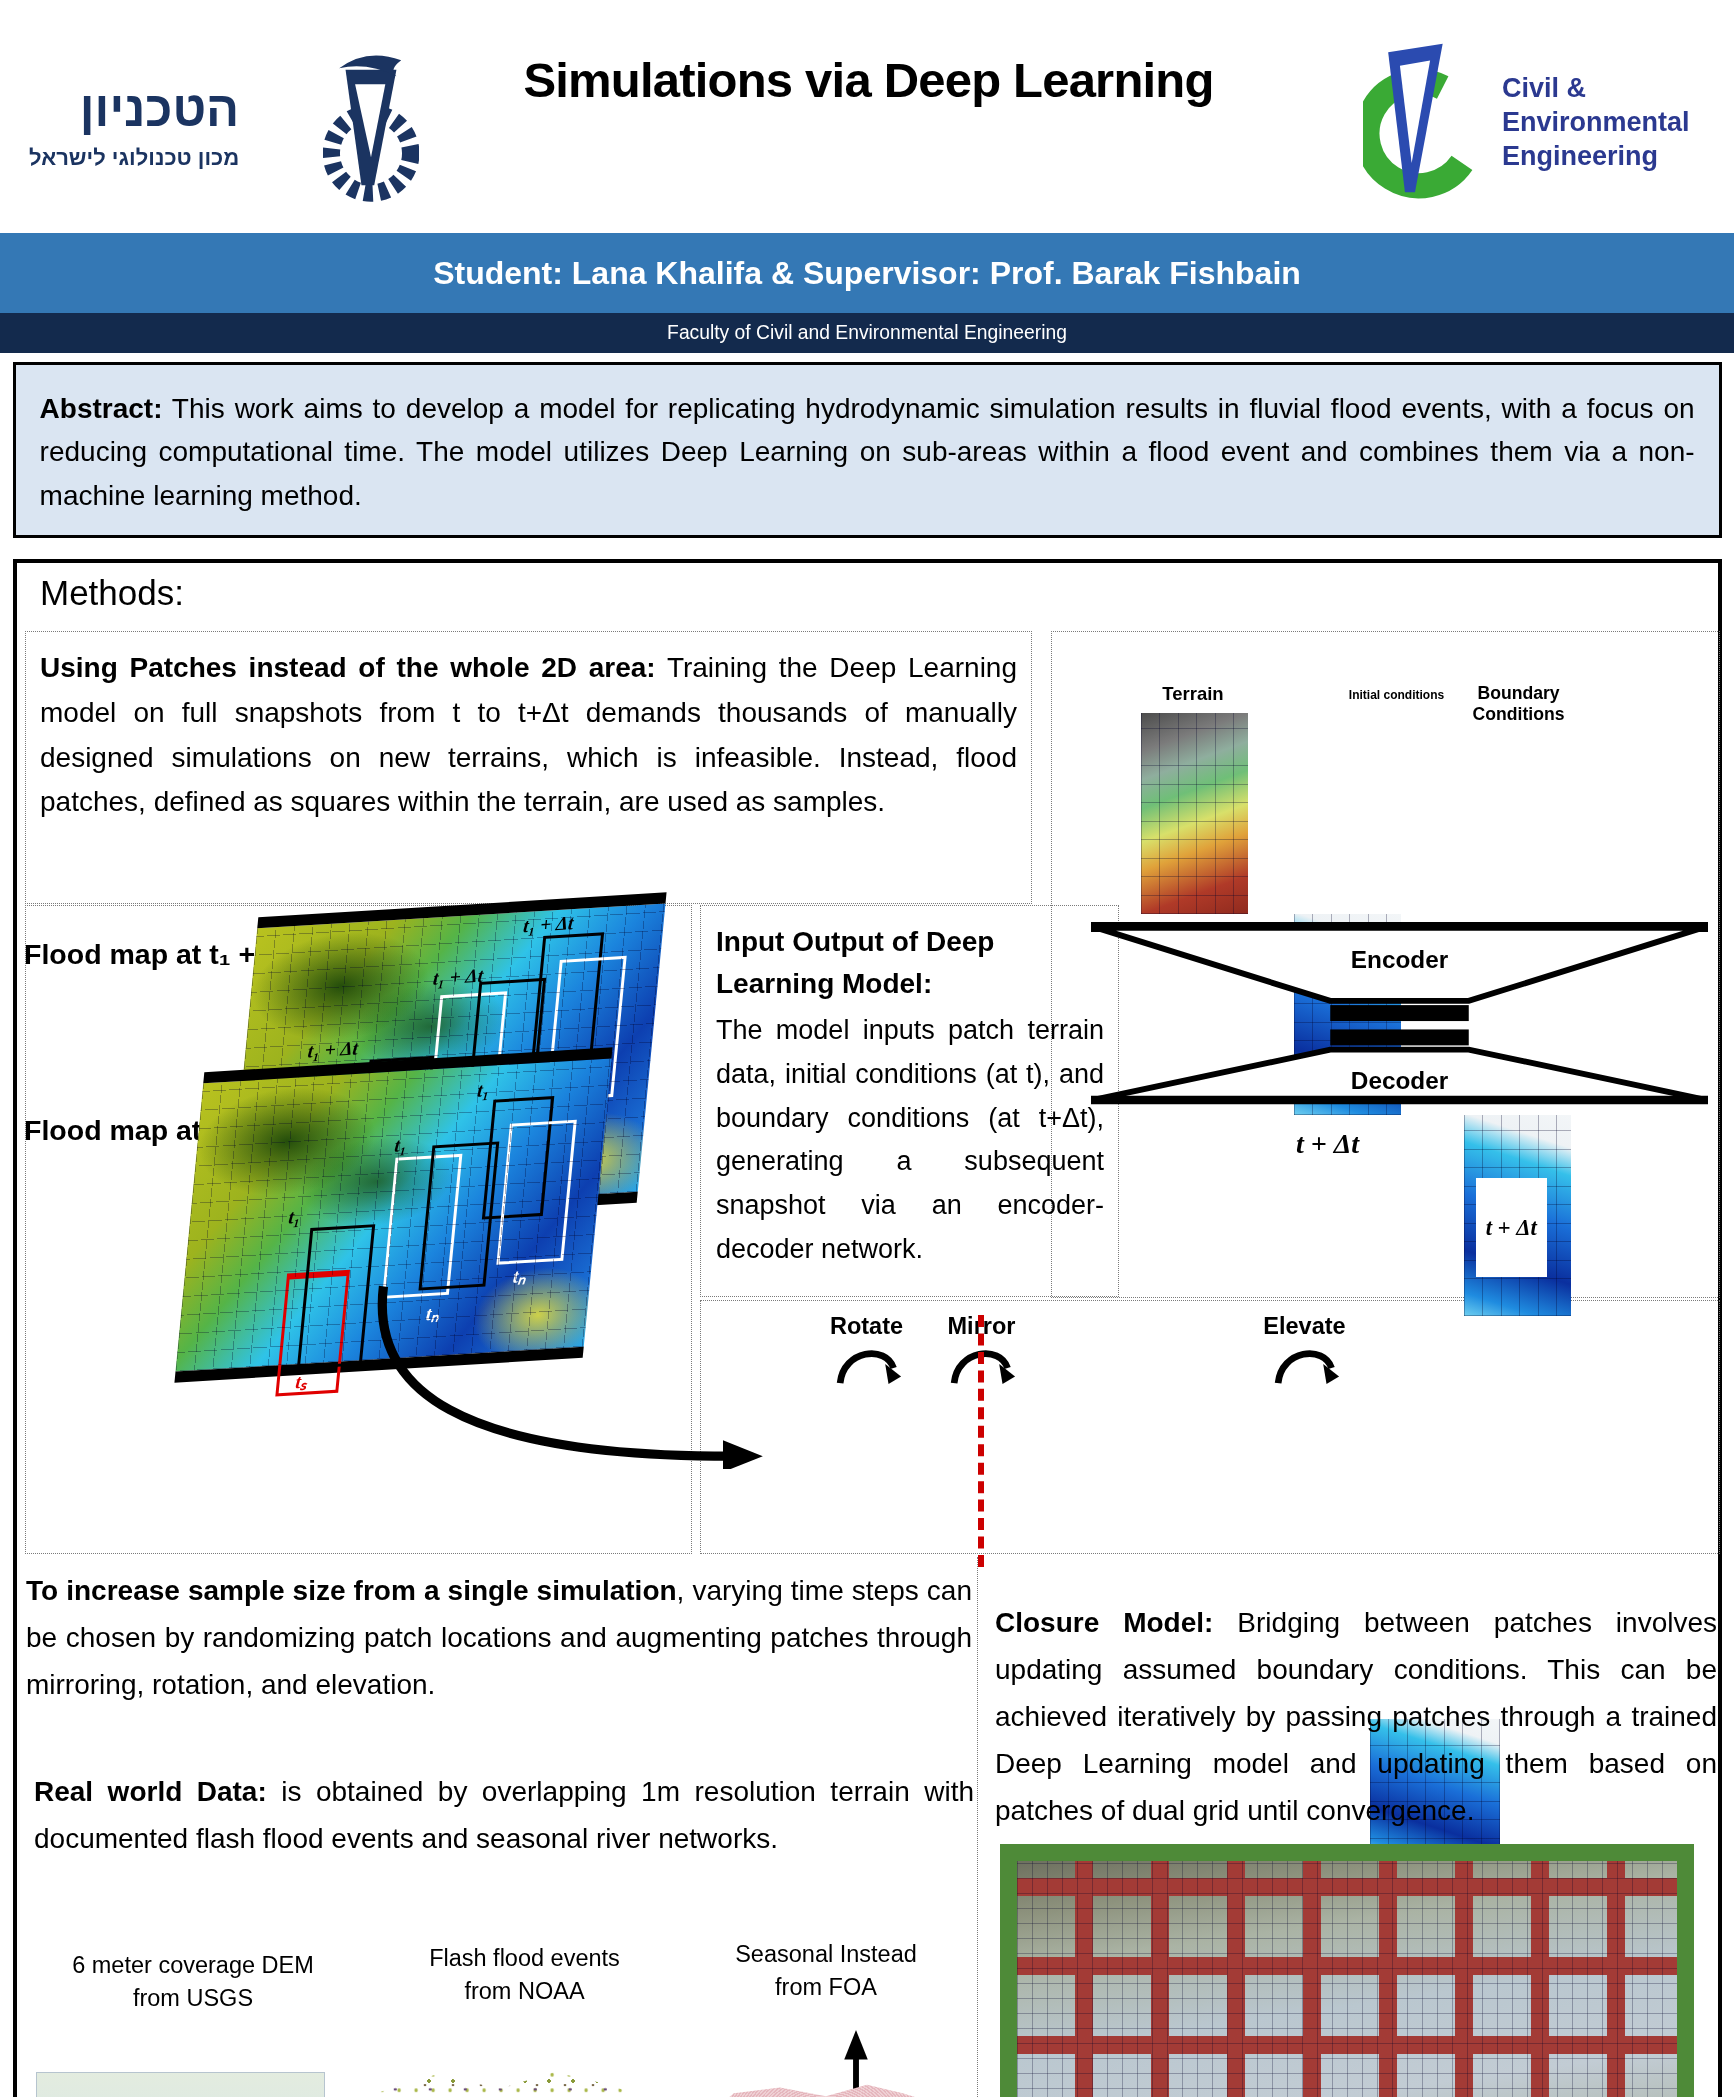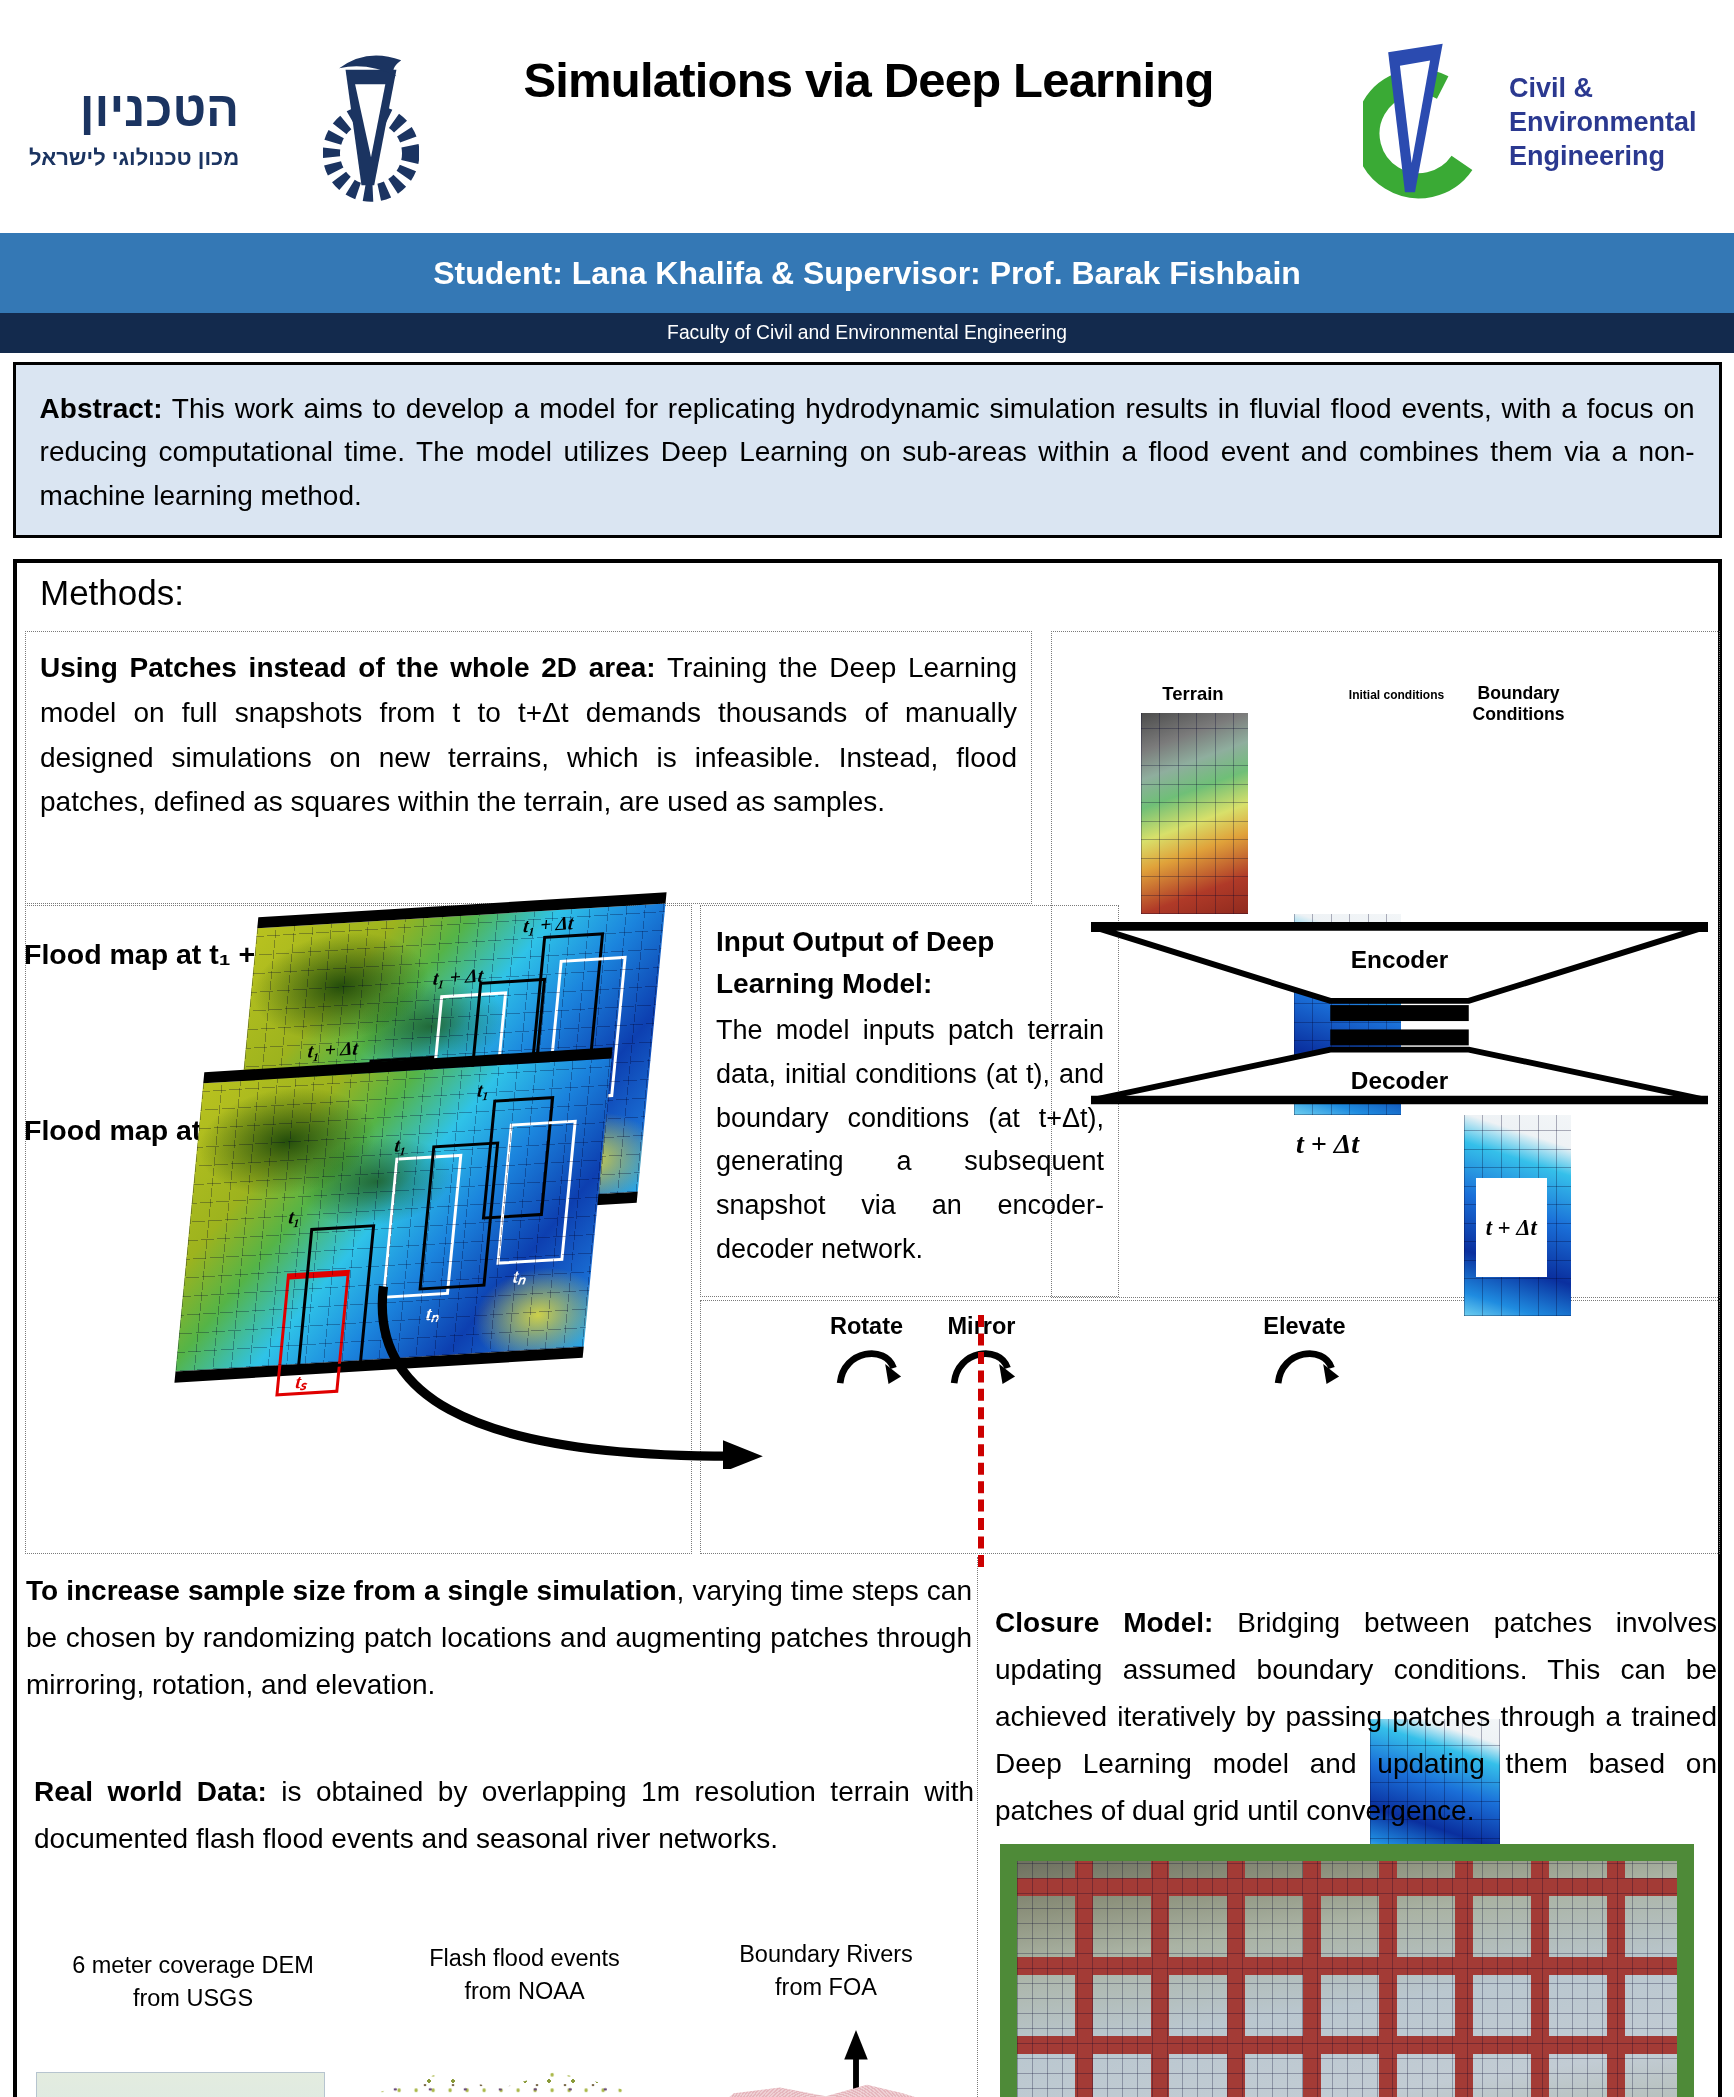--- a/index.html
+++ b/index.html
@@ -48,21 +48,21 @@
       <polygon points="40,48 78,48 60,140" fill="#fff"></polygon>
       <path d="M20,28 Q55,2 98,18 Q82,30 92,38 Q55,20 20,28 Z" fill="#1b3461"></path>
     </svg>
   </span>
 </div>
 
 <div class="abs center" style="left:403px;top:38px;width:931px;">
   <div style="font-size:49px;font-weight:bold;letter-spacing:-0.8px;line-height:84px;">Simulations via Deep Learning</div>
 </div>
 
-<div class="abs" style="left:1363px;top:29px;width:365px;height:185px;display:flex;align-items:center;gap:16px;">
+<div class="abs" style="left:1363px;top:29px;width:365px;height:185px;display:flex;align-items:center;gap:9px;">
   <span style="display:inline-block;">
     <svg width="130" height="168" viewBox="0 0 155 200">
       <path d="M95,60 A62,62 0 1,0 118,150" fill="none" stroke="#3aaa35" stroke-width="30"></path>
       <polygon points="30,18 95,8 62,185 50,185" fill="#2b4bb0"></polygon>
       <polygon points="44,34 80,28 58,150" fill="#fff"></polygon>
     </svg>
   </span>
   <div style="color:#2b3990;font-weight:bold;font-size:27px;line-height:34px;">
     <div>Civil &amp;</div>
     <div>Environmental</div>
@@ -194,21 +194,21 @@
 
 <div class="abs center" style="left:46px;top:1949px;width:294px;font-size:23.5px;line-height:1.4;">
   <div>6 meter coverage DEM</div>
   <div>from USGS</div>
 </div>
 <div class="abs center" style="left:386px;top:1942px;width:277px;font-size:23.5px;line-height:1.4;">
   <div>Flash flood events</div>
   <div>from NOAA</div>
 </div>
 <div class="abs center" style="left:696px;top:1938px;width:260px;font-size:23.5px;line-height:1.4;">
-  <div>Boundary Rivers</div>
+  <div>Seasonal Instead</div>
   <div>from FOA</div>
 </div>
 
 <svg class="abs" style="left:839px;top:2030px;" width="34" height="147" viewBox="0 0 80 350">
   <line x1="40" y1="345" x2="40" y2="55" stroke="#000" stroke-width="14"></line>
   <polygon points="40,0 12,70 68,70" fill="#000"></polygon>
 </svg>
 
 <div class="abs" style="left:36px;top:2072px;width:289px;height:166px;border:0.8px solid #b6c4cf;background:
   radial-gradient(ellipse 50px 29px at 30% 30%,#9c5f3f 0%,#9c5f3f 60%,rgba(156,95,63,0) 75%),

